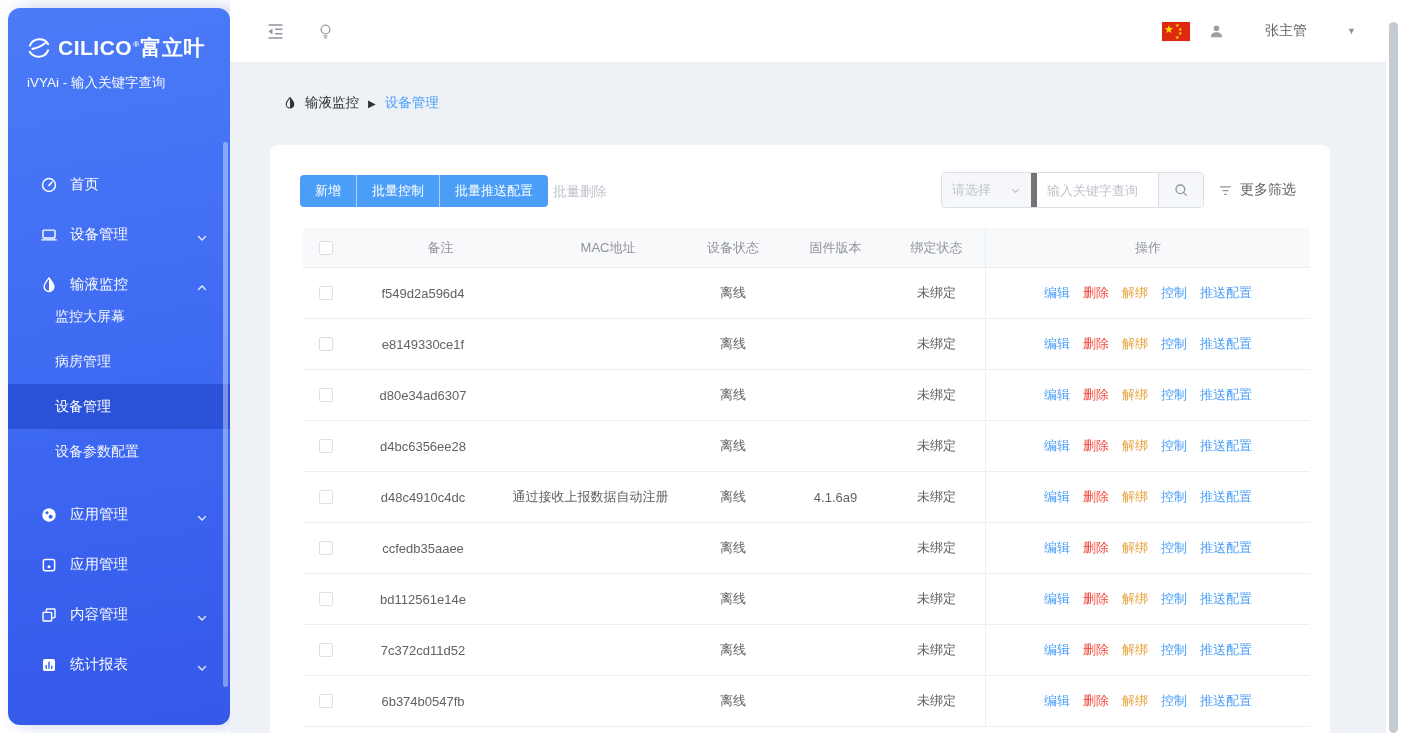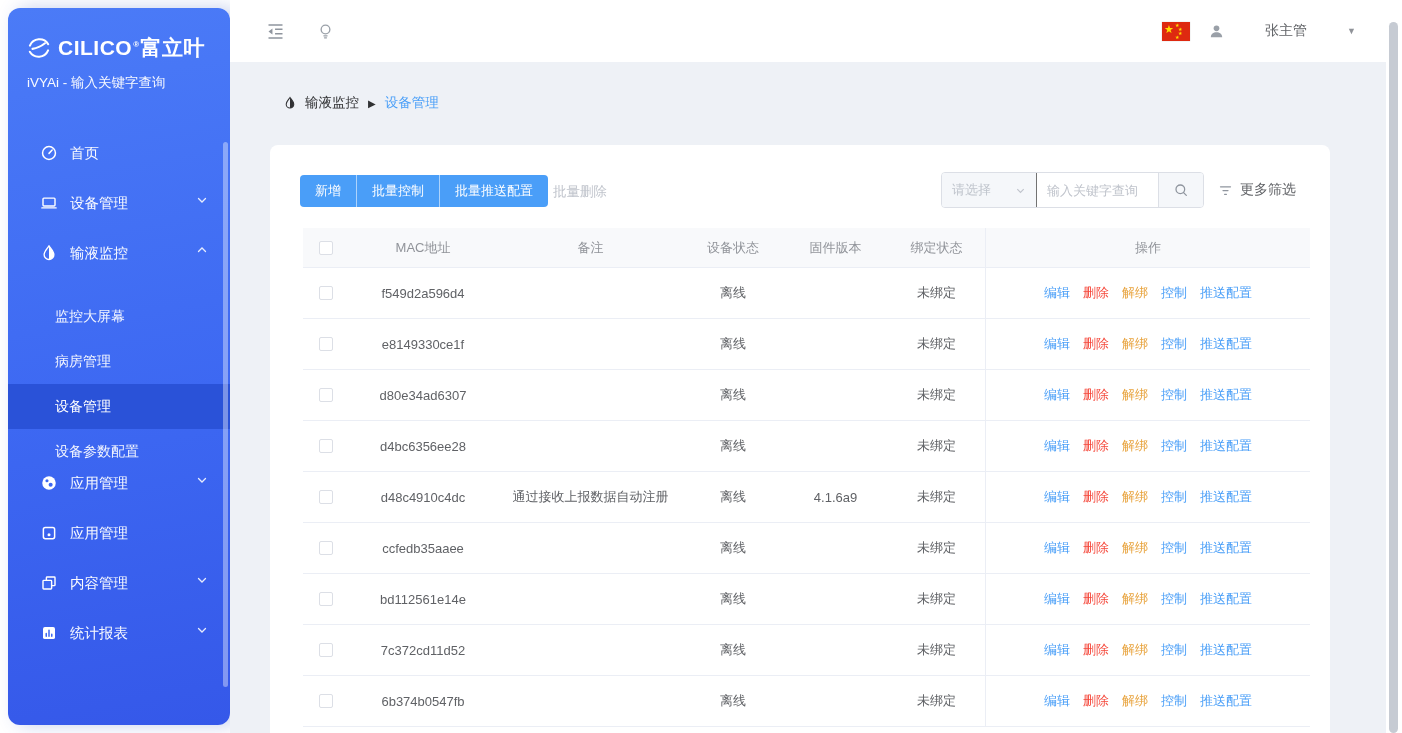--- a/index.html
+++ b/index.html
@@ -21,21 +21,21 @@
     box-shadow: 8px 0 18px rgba(47, 84, 190, 0.28);
     color: #fff;
     overflow: hidden;
   }
   .logo-row { display:flex; align-items:center; padding: 26px 0 0 18px;
     font-size: 21px; font-weight: bold; letter-spacing: .5px; white-space: nowrap; }
   .logo-row .logo-ic { margin-right: 6px; display:flex; }
   .logo-row sup { font-size: 8px; margin: -8px 1px 0 1px; }
   .side-subtitle { padding: 12px 0 0 19px; font-size: 13.5px; color: rgba(255,255,255,.96); }
   .menu { margin-top: 52px; }
-  .mi { height: 50px; display:flex; align-items:flex-start; padding: 0 22px 0 32px;
+  .mi { height: 50px; display:flex; align-items:flex-end; padding: 0 22px 0 32px;
     font-size: 14.5px; cursor: pointer; color: rgba(255,255,255,.97); }
   .mi .ic { width:18px; height:18px; margin-right: 12px; display:flex; align-items:center; }
   .mi .lbl { flex: 1; }
   .mi .chev { display:flex; opacity: .92; }
   .mi2 { height: 45px; display:flex; align-items:center; padding-left: 47px;
     font-size: 14px; color: rgba(255,255,255,.93); cursor: pointer; }
   .mi2.active { background: #2a52d8; color:#fff; }
   .side-scroll { position:absolute; right: 2px; top: 134px; width: 5px; height: 545px;
     background: rgba(255,255,255,.38); border-radius: 3px; }
 
@@ -76,21 +76,21 @@
   .btn { background:#4a9ef8; color:#fff; font-size: 13px; border:none; padding: 0 15px;
     display:flex; align-items:center; cursor:pointer; font-family:inherit; }
   .btn + .btn { border-left: 1px solid rgba(255,255,255,.55); }
   .bulk-del { position:absolute; left: 283px; top: 38px; font-size: 13.5px; color:#bfc3cb;
     cursor: not-allowed; }
 
   .search-group { position:absolute; left: 671px; top: 27px; height: 36px; display:flex;
     border: 1px solid #dcdfe6; border-radius: 4px; overflow:hidden; background:#fff; }
   .sg-select { width: 95px; background:#f5f7fa; display:flex; align-items:center;
     justify-content: space-between; padding: 0 10px; color:#bfc4cc; font-size: 13px;
-    border-right: 1px solid #737373; cursor:pointer; }
+    border-right: 6px solid #737373; cursor:pointer; }
   .sg-input { width: 121px; border:none; outline:none; padding: 0 10px; font-size: 13px;
     color:#c2410c; font-family: inherit; }
   .sg-input::placeholder { color:#c0c4cc; }
   .sg-btn { width: 45px; background:#f5f7fa; border-left: 1px solid #dcdfe6;
     display:flex; align-items:center; justify-content:center; cursor:pointer; }
   .more-filter { position:absolute; left: 948px; top: 36px; display:flex; align-items:center;
     gap: 7px; font-size: 14px; color:#606266; cursor:pointer; }
 
   
   .table { position:absolute; left: 33px; top: 83px; width: 1007px; }
@@ -311,22 +311,22 @@
         <path d="M4 6h16M8 12h8M10.5 18h3"></path>
       </svg>
       <span>更多筛选</span>
     </div>
 
     <div class="table">
       <div class="thead" id="thead">
           <div class="cell col-sel">
             <span class="cb"></span>
           </div>
+          <div class="cell col-note">备注</div>
           <div class="cell col-mac">MAC地址</div>
-          <div class="cell col-note">备注</div>
           <div class="cell col-status">设备状态</div>
           <div class="cell col-fw">固件版本</div>
           <div class="cell col-bind">绑定状态</div>
           <div class="cell col-ops">操作</div>
         </div>
       <div id="tbody">
           <div class="trow">
             <div class="cell col-sel">
               <span class="cb"></span>
             </div>

